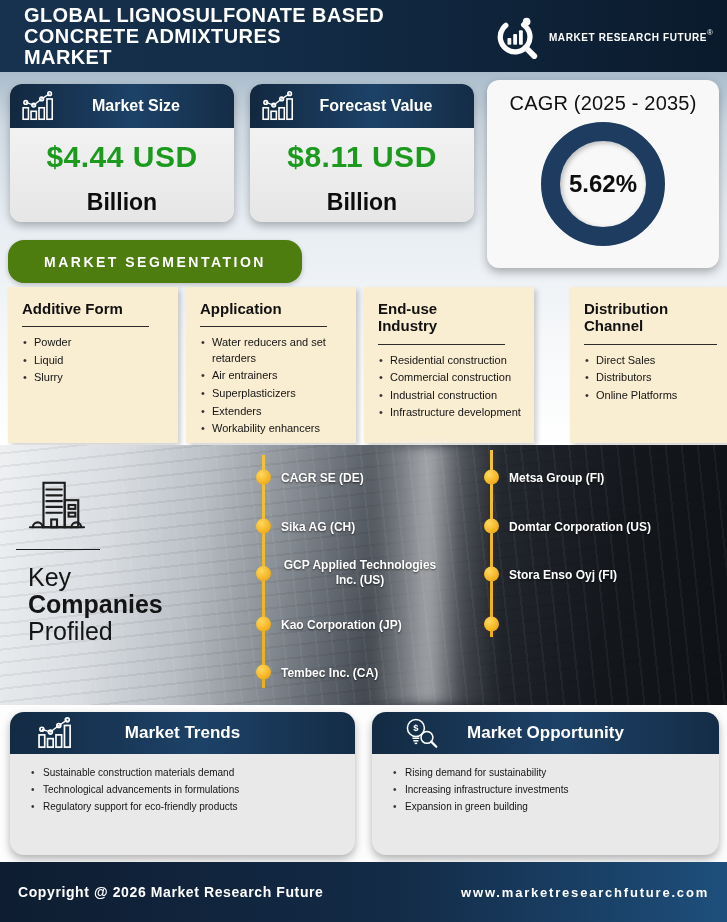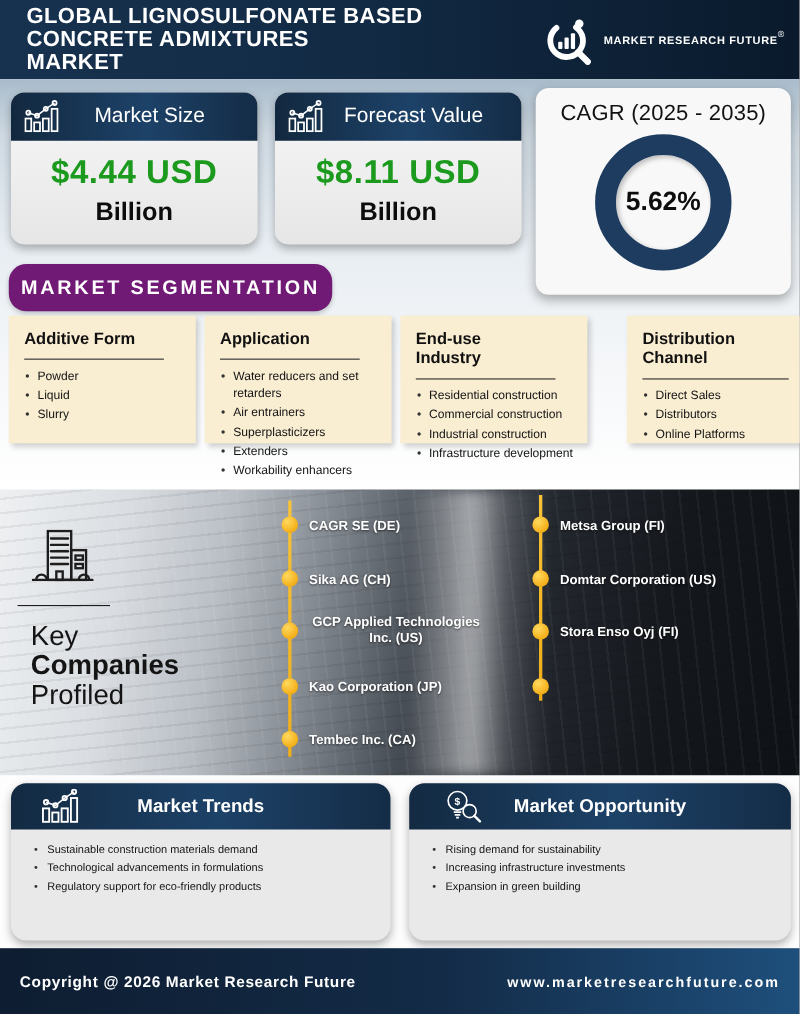--- a/index.html
+++ b/index.html
@@ -19,40 +19,40 @@
   .top-bg{position:absolute;left:0;top:72px;width:727px;height:373px;
           background:linear-gradient(180deg,#a9bccb 0%,#cfdae3 14%,#e7edf2 40%,#f5f7f9 70%,#ffffff 100%);}
 
   
   .stat-card{position:absolute;top:84px;width:224px;height:138px;border-radius:12px;
              box-shadow:0 4px 8px rgba(0,0,0,.28);background:#eaeaea;}
   .stat-head{position:relative;height:44px;border-radius:12px 12px 0 0;
              background:linear-gradient(90deg,#12283f 0%,#1d4268 55%,#142c46 100%);
              display:flex;align-items:center;justify-content:center;}
   .stat-head .ico{position:absolute;left:12px;top:7px;}
-  .stat-label{color:#fff;font-weight:400;font-size:19px;padding-left:28px;}
+  .stat-label{color:#fff;font-weight:700;font-size:16px;padding-left:28px;}
   .stat-body{height:94px;border-radius:0 0 12px 12px;text-align:center;
              background:linear-gradient(180deg,#f2f2f2,#e6e6e6);padding-top:12px;box-sizing:border-box;}
   .stat-value{font-size:30px;font-weight:700;color:#1b9a1e;letter-spacing:.5px;}
-  .stat-unit{font-size:23px;font-weight:700;color:#0d0d0d;margin-top:5px;}
+  .stat-unit{font-size:23px;font-weight:700;color:#0d0d0d;margin-top:15px;}
 
   .cagr-card{position:absolute;left:487px;top:80px;width:232px;height:188px;border-radius:12px;
              background:#f8f8f8;box-shadow:0 4px 10px rgba(0,0,0,.3);text-align:center;}
   .cagr-title{font-size:20px;font-weight:400;color:#111;margin-top:12px;letter-spacing:.2px;}
   .donut{width:124px;height:124px;border-radius:50%;border:19px solid #1d3c60;margin:7px auto 0;
          box-sizing:border-box;display:flex;align-items:center;justify-content:center;
          box-shadow:inset 2px 2px 5px rgba(0,0,0,.25), inset -1px -1px 3px rgba(255,255,255,.15);}
   .cagr-value{font-size:24px;font-weight:700;color:#0d0d0d;}
 
   
-  .ribbon{position:absolute;left:8px;top:240px;width:294px;height:43px;background:#701a75;
+  .ribbon{position:absolute;left:8px;top:240px;width:294px;height:43px;background:#4d7c0f;
           border-radius:16px;display:flex;align-items:center;justify-content:center;
-          color:#fff;font-weight:700;font-size:18px;letter-spacing:2.5px;
+          color:#fff;font-weight:700;font-size:14px;letter-spacing:2.5px;
           box-shadow:0 2px 5px rgba(0,0,0,.22);}
-  .seg-col{position:absolute;top:287px;height:116px;background:#f9edd2;box-sizing:border-box;
+  .seg-col{position:absolute;top:287px;height:156px;background:#f9edd2;box-sizing:border-box;
            padding:13px 12px 10px 14px;box-shadow:3px 3px 5px rgba(0,0,0,.18);}
   .seg-title{font-size:15px;font-weight:700;color:#111;line-height:1.15;}
   .seg-col.wrap .seg-title{max-width:105px;}
   .seg-divider{width:88%;height:0;border-top:1.6px solid #2b2b2b;margin:9px 0 8px;}
   .seg-list{list-style:none;margin:0;padding:0;}
   .seg-list li{position:relative;padding-left:12px;font-size:11px;color:#141414;
                line-height:1.42;margin-bottom:2px;}
   .seg-list li::before{content:"•";position:absolute;left:1px;top:0;color:#333;}
 
   

